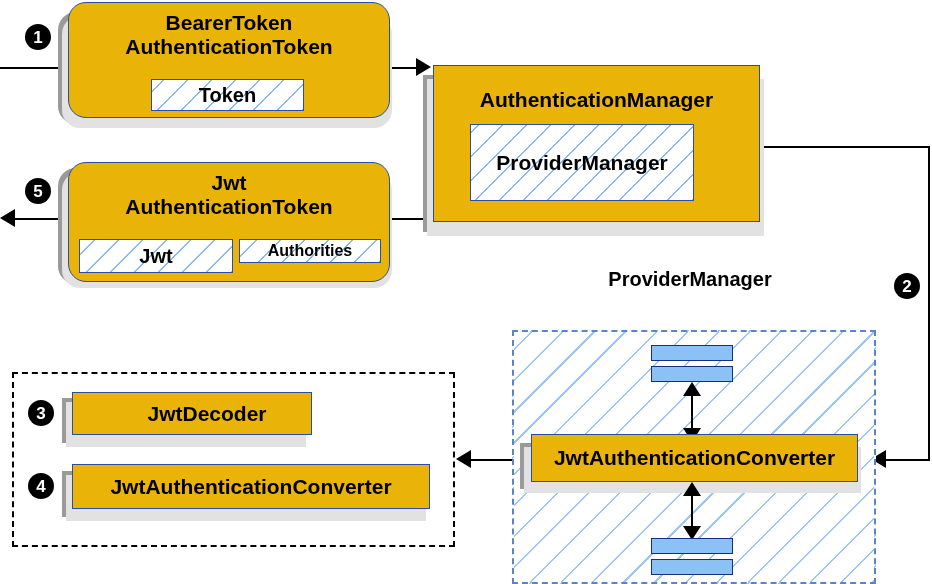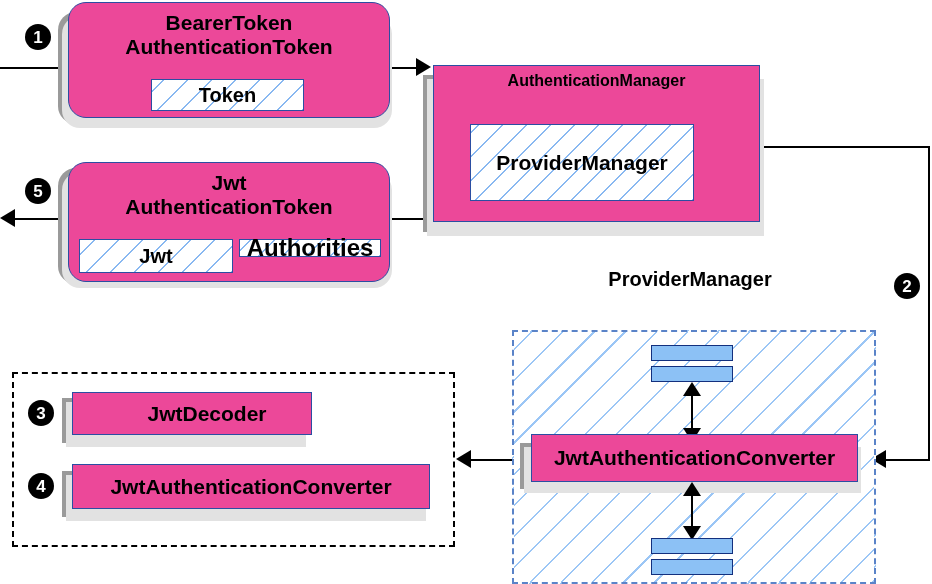--- a/index.html
+++ b/index.html
@@ -2,21 +2,21 @@
 <html><head>
 <meta charset="utf-8">
 <style>
   html,body{margin:0;padding:0;background:#ffffff;}
   body{width:932px;height:584px;overflow:hidden;
        font-family:"Liberation Sans","DejaVu Sans",sans-serif;}
   #stage{position:relative;width:932px;height:584px;background:#fff;}
 
   
   .node{position:absolute;box-sizing:border-box;}
-  .blue{background:#ec4899;border:1.6px solid #2B4EA2;}
+  .blue{background:#eab308;border:1.6px solid #2B4EA2;}
   .rounded{border-radius:18px;}
   .sh-dark{position:absolute;background:#9A9A9A;}
   .sh-light{position:absolute;background:#E2E2E2;}
 
   .title{position:absolute;left:0;right:0;text-align:center;
          font-weight:bold;color:#000;line-height:1.12;}
 
   
   .hatch{position:absolute;box-sizing:border-box;
          border:1.4px solid #2B4EA2;
@@ -88,27 +88,27 @@
     <div class="title" style="top:32px;font-size:21px;">AuthenticationToken</div>
     <div class="hatch" style="left:82px;top:76px;width:153px;height:32px;font-size:20px;">Token</div>
   </div>
 
   <div class="sh-dark rounded" style="left:58px;top:168px;width:330px;height:116px;border-radius:18px;"></div>
   <div class="sh-light rounded" style="left:62px;top:172px;width:330px;height:116px;border-radius:18px;"></div>
   <div class="node blue rounded" style="left:68px;top:162px;width:322px;height:120px;">
     <div class="title" style="top:8px;font-size:21px;">Jwt</div>
     <div class="title" style="top:32px;font-size:21px;">AuthenticationToken</div>
     <div class="hatch" style="left:10px;top:76px;width:154px;height:34px;font-size:20px;">Jwt</div>
-    <div class="hatch" style="left:170px;top:76px;width:142px;height:18px;font-size:24px;">Authorities</div>
+    <div class="hatch" style="left:170px;top:76px;width:142px;height:24px;font-size:16px;">Authorities</div>
   </div>
 
   <div class="sh-dark" style="left:423px;top:75px;width:337px;height:157px;"></div>
   <div class="sh-light" style="left:427px;top:79px;width:337px;height:157px;"></div>
   <div class="node blue" style="left:433px;top:65px;width:327px;height:157px;">
-    <div class="title" style="top:6px;font-size:16px;">AuthenticationManager</div>
+    <div class="title" style="top:22px;font-size:21px;">AuthenticationManager</div>
     <div class="hatch" style="left:36px;top:58px;width:224px;height:77px;font-size:21px;">ProviderManager</div>
   </div>
 
   <div class="title" style="left:513px;width:354px;top:268px;font-size:20px;">ProviderManager</div>
 
   <div class="dash-blue" style="left:512px;top:330px;width:364px;height:254px;"></div>
 
   <div class="bar" style="left:651px;top:345px;width:82px;height:16px;"></div>
   <div class="bar" style="left:651px;top:366px;width:82px;height:16px;"></div>
 

